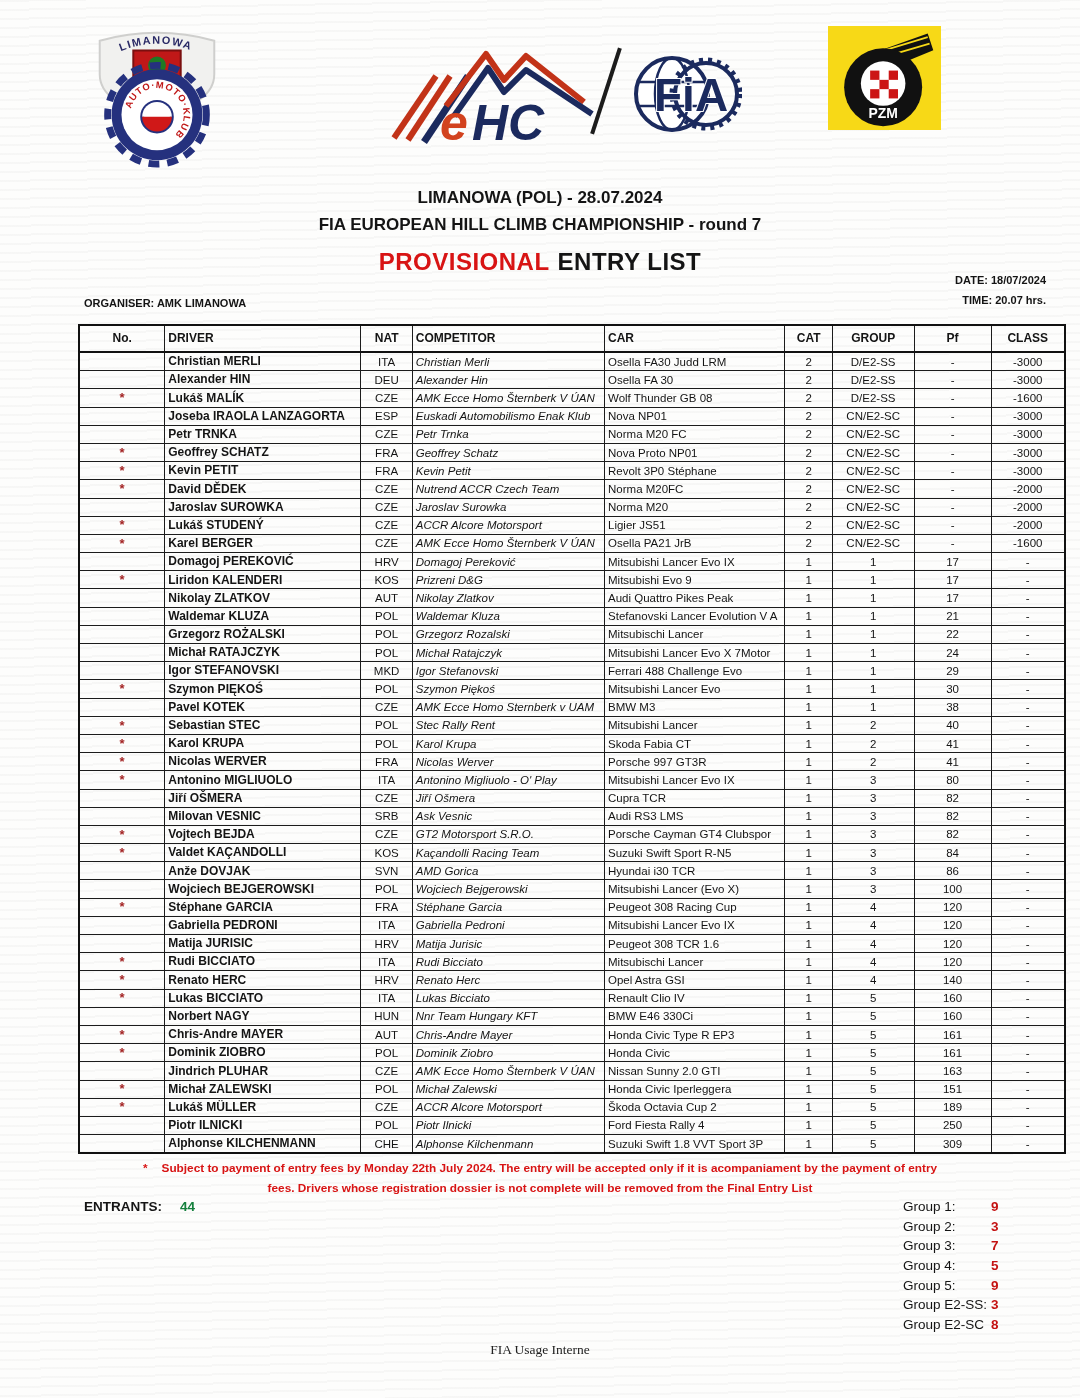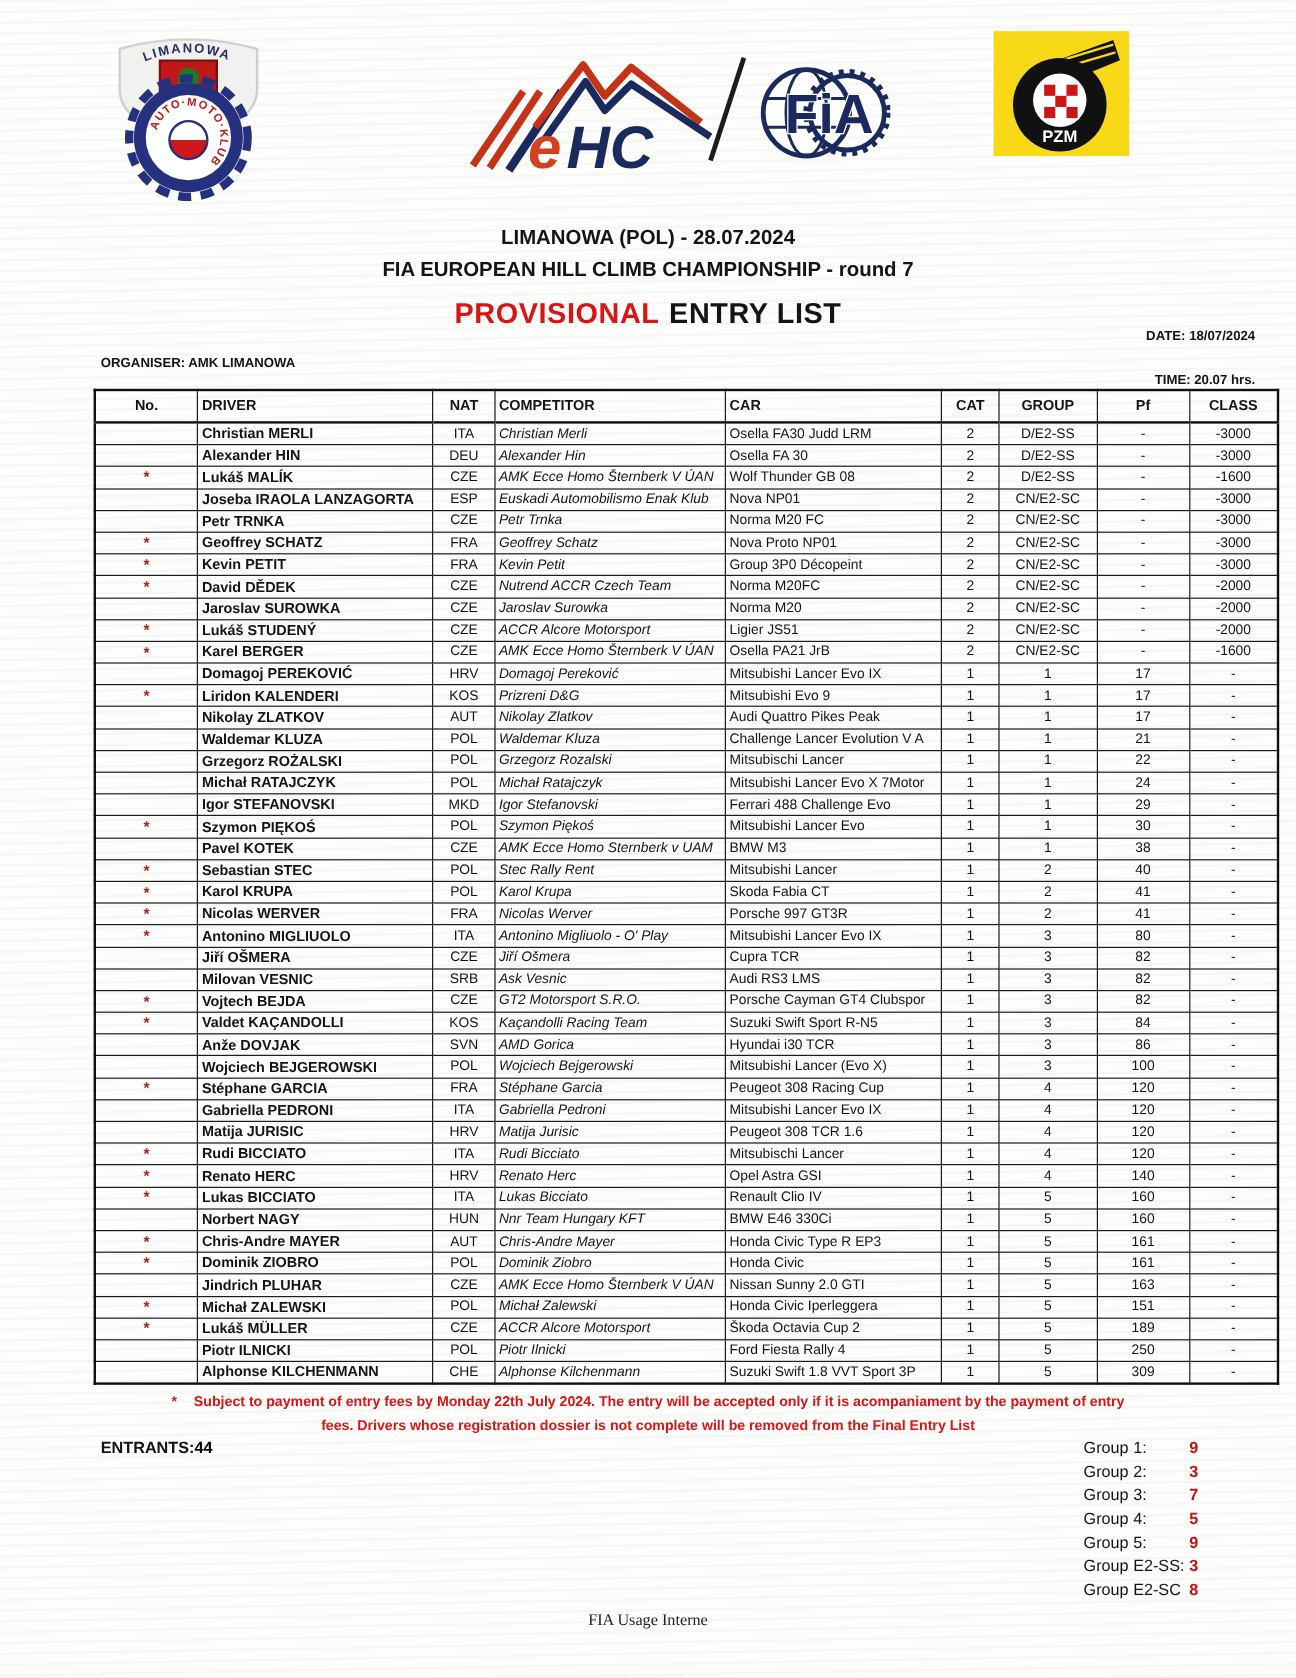--- a/index.html
+++ b/index.html
@@ -20,21 +20,21 @@
   #logo-fia{left:632px;top:46px;width:110px;height:96px;}
   #logo-pzm{left:828px;top:26px;width:113px;height:104px;background:#f7d917;display:flex;align-items:center;justify-content:center;}
   
   .title-line{position:absolute;left:0;width:100%;text-align:center;font-weight:bold;}
   #title-event{top:188px;font-size:17px;}
   #title-champ{top:215px;font-size:17px;}
   #title-main{top:248px;font-size:24px;letter-spacing:.5px;}
   #title-main .red{color:#d81414;margin-right:8px;}
   .meta-right{position:absolute;right:34px;text-align:right;font-size:11px;font-weight:bold;}
   #date-line{top:274px;}
-  #time-line{top:294px;margin-top:17px;}
+  #time-line{top:294px;}
   #organiser-line{position:absolute;left:84px;top:297px;font-size:11px;font-weight:bold;}
   
   .entry-table{
     position:absolute;left:78px;top:324px;width:988px;
     border-collapse:collapse;table-layout:fixed;
     border:2px solid #111;font-size:11.5px;
   }
   .entry-table th,.entry-table td{
     border:1px solid #1c1c1c;padding:0 3px;overflow:hidden;white-space:nowrap;
     height:17.2px;line-height:1.05;
@@ -46,21 +46,21 @@
   .c-comp{font-style:italic;}
   .c-no{color:#a32424;font-weight:bold;font-size:13px;}
   col.w-no{width:8.7%;}col.w-driver{width:19.9%;}col.w-nat{width:5.2%;}
   col.w-comp{width:19.5%;}col.w-car{width:18.3%;}col.w-cat{width:4.8%;}
   col.w-group{width:8.3%;}col.w-pf{width:7.8%;}col.w-class{width:7.5%;}
   
   #footnote{position:absolute;left:90px;top:1158px;width:900px;text-align:center;
     color:#d81414;font-weight:bold;font-size:11.8px;line-height:1.7;}
   #footnote .fn-star{margin-right:14px;}
   #entrants{position:absolute;left:84px;top:1199px;font-size:13.5px;font-weight:bold;}
-  #entrants .red{color:#000000;}
+  #entrants .red{color:#15803d;margin-left:18px;}
   #group-summary{position:absolute;left:903px;top:1197px;font-size:13.5px;}
   .group-row{display:flex;height:19.6px;align-items:center;}
   .group-row .g-label{width:88px;}
   .group-row .g-value{color:#c41212;font-weight:bold;}
   #page-footer{position:absolute;left:0;top:1342px;width:100%;text-align:center;
     font-family:"Liberation Serif",serif;font-size:13.5px;color:#222;}
 </style>
 </head>
 <body>
 
@@ -228,21 +228,21 @@
       <td class="c-cat">2</td>
       <td class="c-group">CN/E2-SC</td>
       <td class="c-pf">-</td>
       <td class="c-class">-3000</td>
     </tr>
         <tr>
       <td class="c-no">*</td>
       <td class="c-driver">Kevin PETIT</td>
       <td class="c-nat">FRA</td>
       <td class="c-comp">Kevin Petit</td>
-      <td class="c-car">Group 3P0 Décopeint</td>
+      <td class="c-car">Revolt 3P0 Stéphane</td>
       <td class="c-cat">2</td>
       <td class="c-group">CN/E2-SC</td>
       <td class="c-pf">-</td>
       <td class="c-class">-3000</td>
     </tr>
         <tr>
       <td class="c-no">*</td>
       <td class="c-driver">David DĚDEK</td>
       <td class="c-nat">CZE</td>
       <td class="c-comp">Nutrend ACCR Czech Team</td>
@@ -316,21 +316,21 @@
       <td class="c-cat">1</td>
       <td class="c-group">1</td>
       <td class="c-pf">17</td>
       <td class="c-class">-</td>
     </tr>
         <tr>
       <td class="c-no"></td>
       <td class="c-driver">Waldemar KLUZA</td>
       <td class="c-nat">POL</td>
       <td class="c-comp">Waldemar Kluza</td>
-      <td class="c-car">Challenge Lancer Evolution V A</td>
+      <td class="c-car">Stefanovski Lancer Evolution V A</td>
       <td class="c-cat">1</td>
       <td class="c-group">1</td>
       <td class="c-pf">21</td>
       <td class="c-class">-</td>
     </tr>
         <tr>
       <td class="c-no"></td>
       <td class="c-driver">Grzegorz ROŻALSKI</td>
       <td class="c-nat">POL</td>
       <td class="c-comp">Grzegorz Rozalski</td>

